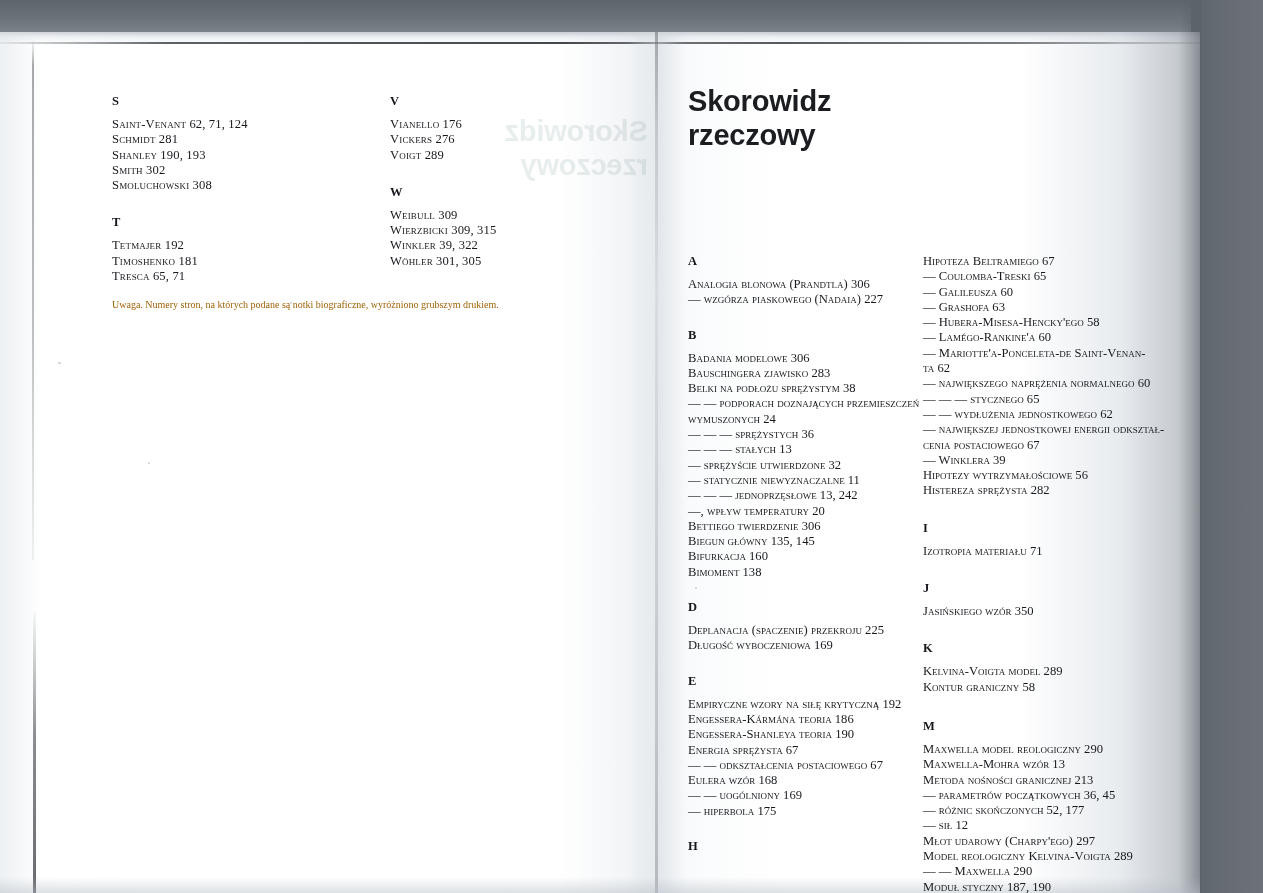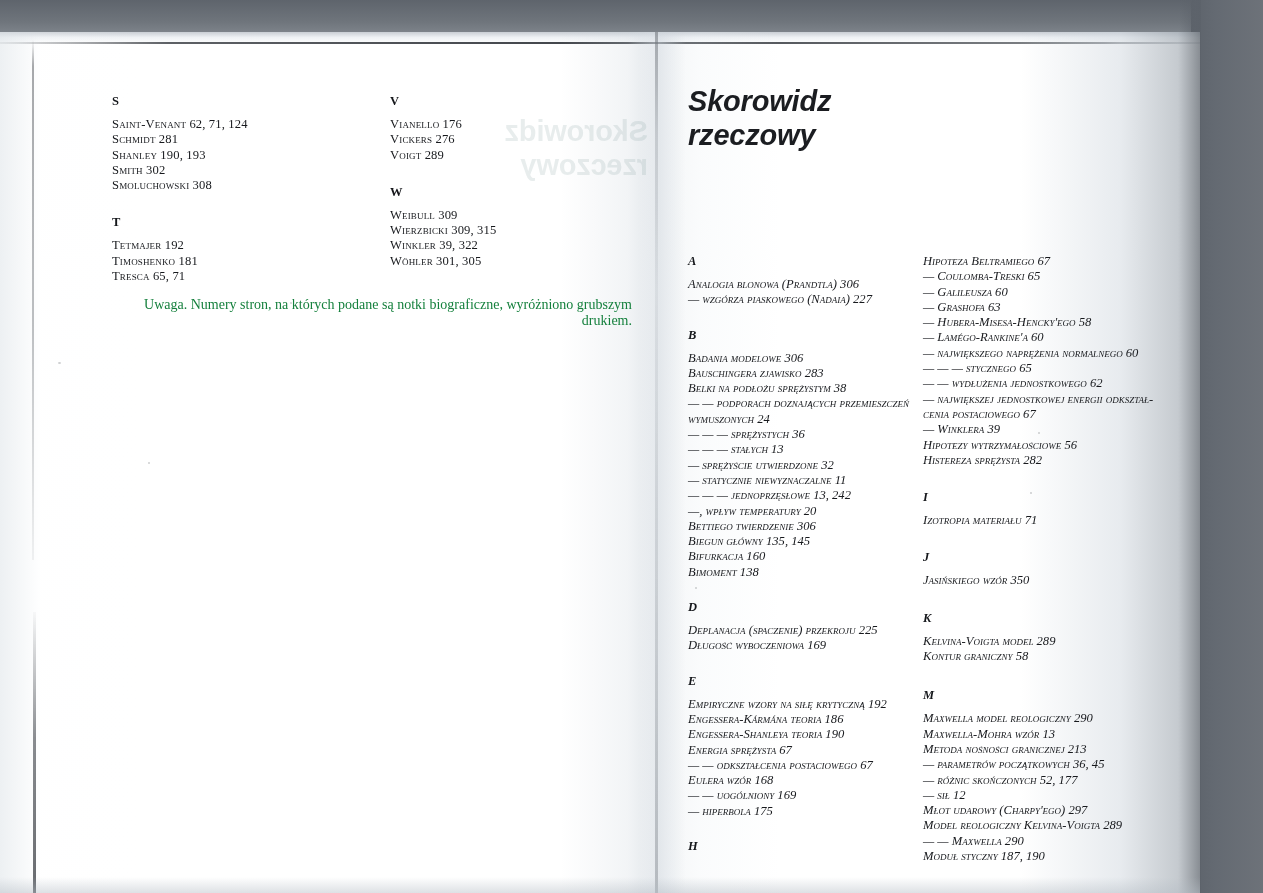--- a/index.html
+++ b/index.html
@@ -95,21 +95,21 @@
   }
   .left-rule-2 {
     position:absolute; left:33px; top:580px; width:3px; height:281px;
     background:linear-gradient(180deg,rgba(120,126,132,.05) 0%,rgba(50,54,60,.70) 45%,rgba(35,38,44,.85) 100%);
     filter:blur(.5px);
   }
 
   
   .page { position:absolute; }
   .page-left  { left:0;   top:0; width:655px; height:861px; }
-  .page-right { left:658px; top:0; width:542px; height:861px;font-style:italic; }
+  .page-right { left:658px; top:0; width:542px; height:861px; }
 
   .col { position:absolute; }
 
   .letter-head {
     font-weight:bold;
     font-size:12.5px;
     letter-spacing:.2px;
     color:#15171b;
     margin:14px 0 8px 0;
   }
@@ -124,24 +124,23 @@
   }
   .entry.sc { font-variant:small-caps; }
 
   
   .namelist .entry {
     font-variant:small-caps;
     letter-spacing:.15px;
   }
 
   .note {
-    font-size:14px;
+    font-size:10px;
     line-height:16px;
-    color:#15803d;
-    text-align:right;
+    color:#a16207;
   }
 
   
   .skoro {
     font-family:"Liberation Sans", sans-serif;
     font-weight:bold;
     font-size:29px;
     line-height:34px;
     color:#1b1d21;
     letter-spacing:-.2px;
@@ -280,20 +279,22 @@
       </div>
 
       <div class="col" style="left:265px; top:222px; width:248px;">
 
         <div class="entry sc">Hipoteza Beltramiego 67</div>
         <div class="entry sc">— Coulomba-Treski 65</div>
         <div class="entry sc">— Galileusza 60</div>
         <div class="entry sc">— Grashofa 63</div>
         <div class="entry sc">— Hubera-Misesa-Hencky'ego 58</div>
         <div class="entry sc">— Lamégo-Rankine'a 60</div>
+        <div class="entry sc">— Mariotte'a-Ponceleta-de Saint-Venan-
+ta 62</div>
         <div class="entry sc">— największego naprężenia normalnego 60</div>
         <div class="entry sc">— — — stycznego 65</div>
         <div class="entry sc">— — wydłużenia jednostkowego 62</div>
         <div class="entry sc">— największej jednostkowej energii odkształ-
 cenia postaciowego 67</div>
         <div class="entry sc">— Winklera 39</div>
         <div class="entry sc">Hipotezy wytrzymałościowe 56</div>
         <div class="entry sc">Histereza sprężysta 282</div>
 
         <div class="letter-head" style="margin-top:22px;">I</div>

